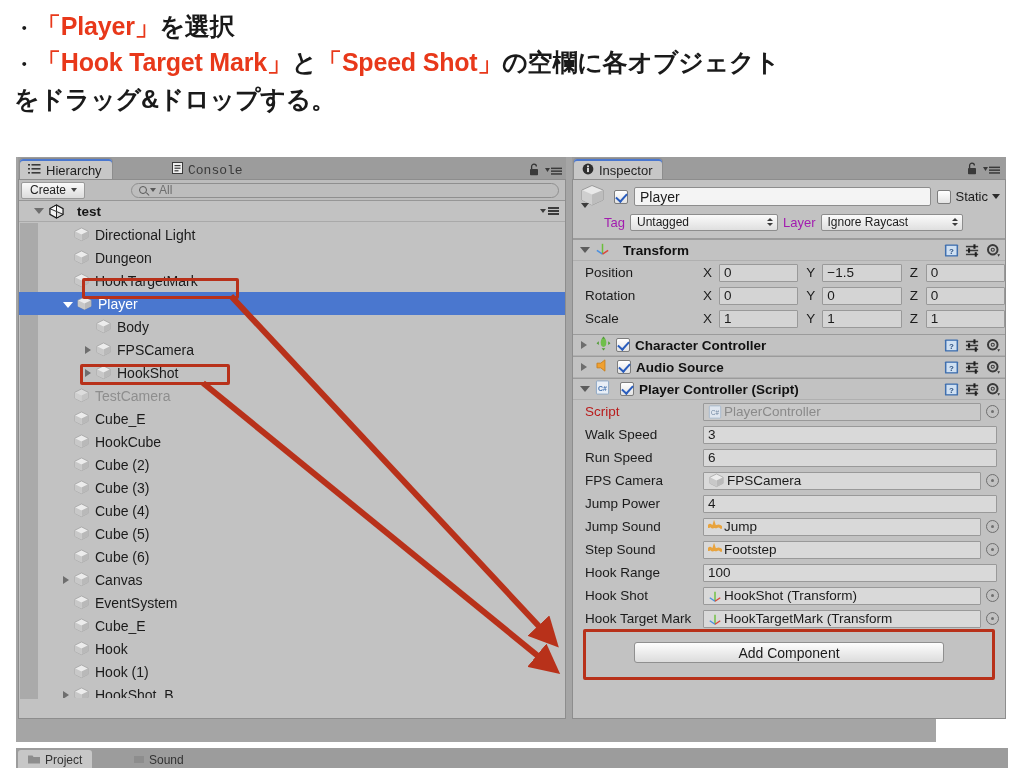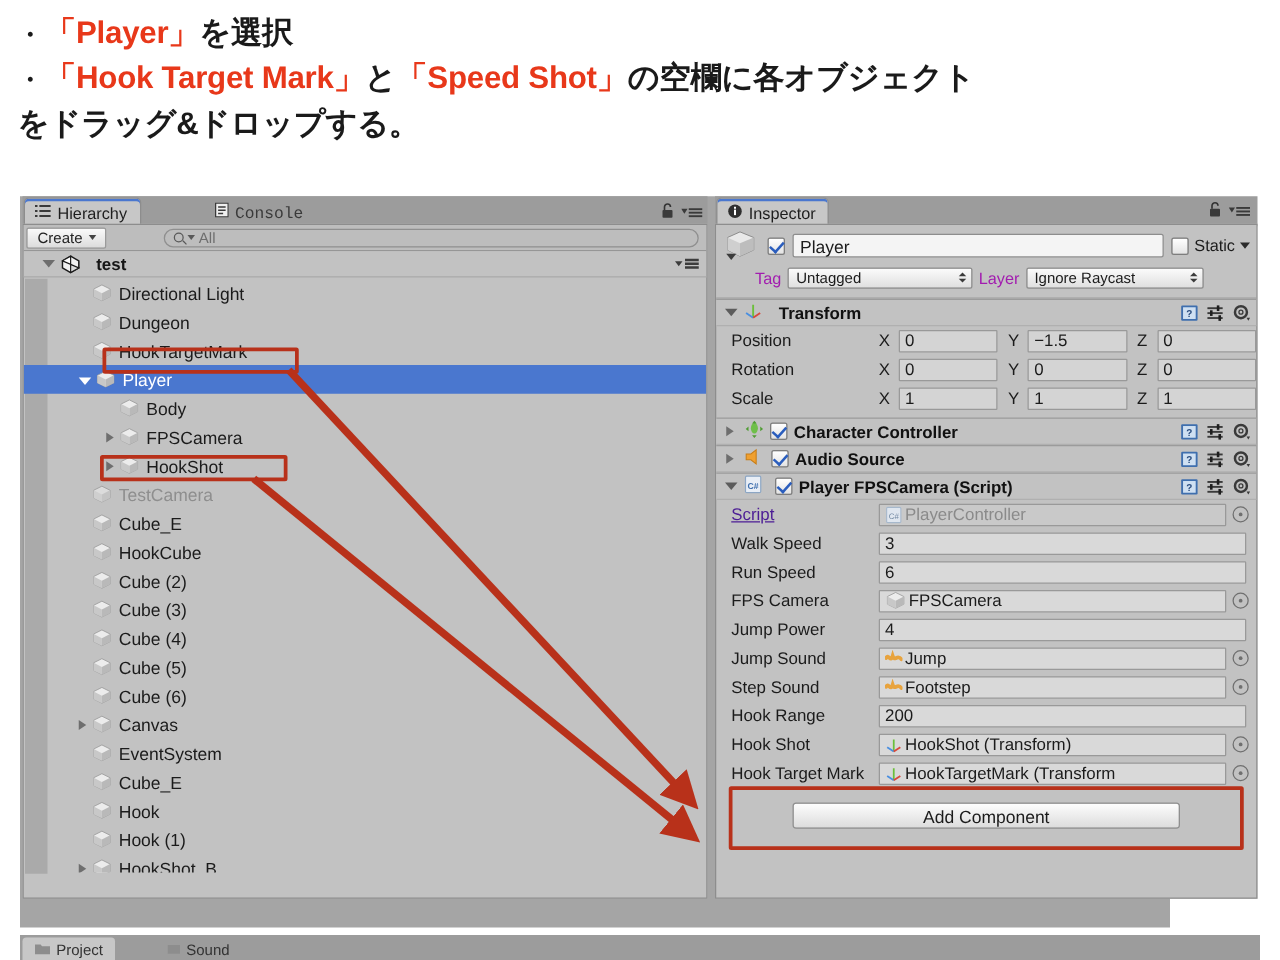--- a/index.html
+++ b/index.html
@@ -142,21 +142,21 @@
     font-size:13.5px; font-weight:bold; color:#111;
   }
   .comp-header .spacer { flex:1; }
   .hdr-icons { display:flex; align-items:center; gap:6px; }
   .book-ico { width:15px; height:15px; }
   .preset-ico { width:15px; height:15px; }
   .gear-ico { width:15px; height:15px; }
 
   .prow { height:23px; display:flex; align-items:center; padding-left:12px; font-size:13.5px; color:#1b1b1b; }
   .prow .plabel { width:118px; flex:none; }
-  .prow.dimlabel .plabel { color:#4c1d95;text-decoration:underline; }
+  .prow.dimlabel .plabel { color:#b91c1c; }
   .field {
     height:18px; background:#d4d4d4; border:1px solid #999; border-radius:1px;
     display:flex; align-items:center; padding:0 4px; font-size:13.5px; color:#1b1b1b;
     overflow:hidden; white-space:nowrap;
   }
   .field.light { background:#d9d9d9; }
   .field.readonly { color:#8a8a8a; background:#c9c9c9; }
   .axis-lbl { width:16px; text-align:left; font-size:13.5px; color:#1b1b1b; flex:none; }
   .vecfield { width:86px; }
   .dot-btn { width:13px; height:13px; border-radius:50%; border:1.5px solid #6f6f6f; position:relative; flex:none; margin-left:3px;}
@@ -705,21 +705,21 @@
 
         <div class="comp-header">
           <span style="width:0;height:0;border-left:5px solid transparent;border-right:5px solid transparent;border-top:6px solid #5c5c5c;margin-left:3px;"></span>
           <span>
             <svg width="15" height="15" viewBox="0 0 16 16">
               <rect x="1.5" y="1" width="13" height="14" rx="1" fill="#e8eef6" stroke="#8ca6c4"></rect>
               <text x="8" y="11.6" font-size="7.4" text-anchor="middle" fill="#3f6fae" font-family="Liberation Sans, sans-serif">C#</text>
             </svg>
           </span>
           <span class="chk on" style="margin-left:5px;"></span>
-          <span>Player FPSCamera (Script)</span>
+          <span>Player Controller (Script)</span>
           <span class="spacer"></span>
           <span class="hdr-icons">
             <span class="book-ico">
               <svg width="15" height="15" viewBox="0 0 16 16">
                 <rect x="1" y="1.5" width="14" height="13" rx="1" fill="#3f6fae"></rect>
                 <rect x="2.6" y="3" width="10.8" height="10" fill="#cfe0f2"></rect>
                 <text x="8" y="11.4" font-size="8.5" text-anchor="middle" fill="#2c4f80" font-family="Liberation Sans, sans-serif">?</text>
               </svg>
             </span>
             <span class="preset-ico">
@@ -807,21 +807,21 @@
                     <path d="M1 7 C3 2, 5 12, 7 5 C9 11, 11 3, 15 8" stroke="#e8a33d" stroke-width="3.4" fill="none" stroke-linecap="round"></path>
                   </svg>
                 </span>
                 <span>Footstep</span>
               </span>
               <span class="dot-btn" style="margin-right:6px;"></span>
             </div>
             <div class="prow">
               <span class="plabel">Hook Range</span>
               <span class="field light" style="flex:1;margin-right:8px;">
-                <span>200</span>
+                <span>100</span>
               </span>
             </div>
             <div class="prow">
               <span class="plabel">Hook Shot</span>
               <span class="field light" style="flex:1;margin-right:2px;">
                 <span style="margin-right:2px;display:inline-flex;">
                   <svg width="14" height="14" viewBox="0 0 16 16" style="vertical-align:-2px">
                     <line x1="8" y1="14" x2="8" y2="3" stroke="#6bbf3a" stroke-width="1.6"></line>
                     <line x1="8" y1="14" x2="2" y2="10" stroke="#4a8fe0" stroke-width="1.6"></line>
                     <line x1="8" y1="14" x2="14" y2="10" stroke="#d9483b" stroke-width="1.6"></line>

